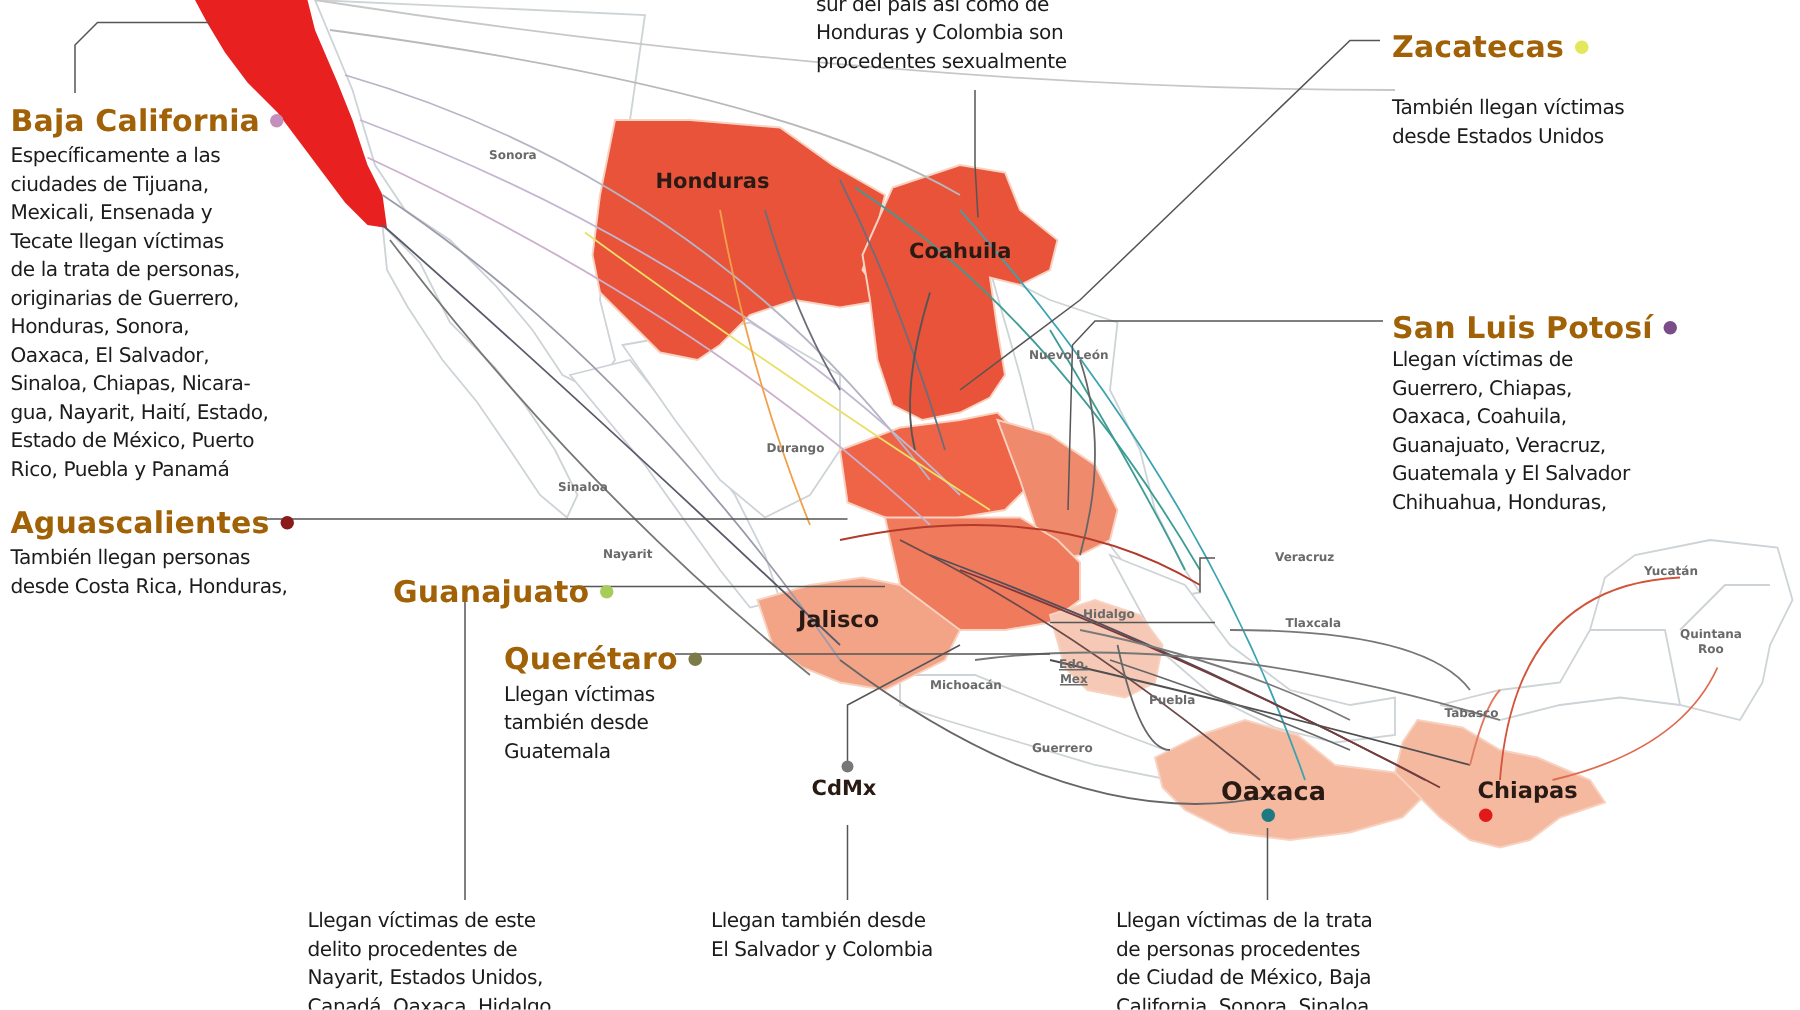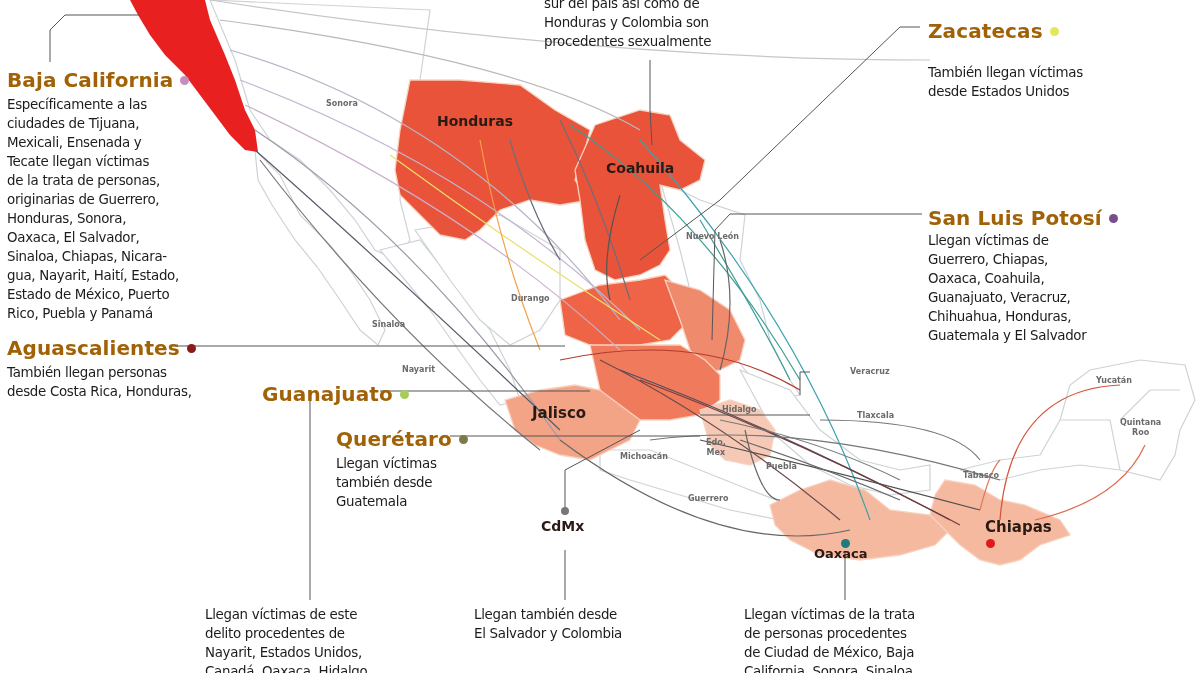--- a/index.html
+++ b/index.html
@@ -128,37 +128,37 @@
     <path d="M922 214 L730 214 L715 230 L712 340"></path>
     <path d="M845 552 L845 600"></path>
     <path d="M810 372 L800 372 L800 395"></path>
     <path d="M810 415 L700 415"></path>
   </g>
 </svg>
 
 <div class="state-label" style="left:437px; top:113px;">Honduras</div>
 <div class="state-label" style="left:606px; top:160px;">Coahuila</div>
 <div class="state-label" style="left:532px; top:404px; font-size:15px;">Jalisco</div>
-<div class="state-label" style="left:814px; top:546px; font-size:13px;">Oaxaca</div>
+<div class="state-label" style="left:814px; top:518px; font-size:17px;">Oaxaca</div>
 <div class="state-label" style="left:957px; top:518px; font-size:15px;margin-left:28px;">Chiapas</div>
 <span style="position:absolute; left:986px; top:539px; width:9px; height:9px; border-radius:50%; background:#e01a1a;"></span>
 <span style="position:absolute; left:841px; top:539px; width:9px; height:9px; border-radius:50%; background:#1d7a80;"></span>
 
 <span style="position:absolute; left:561px; top:507px; width:8px; height:8px; border-radius:50%; background:#777;"></span>
 <div class="state-label" style="left:541px; top:518px;">CdMx</div>
 
 <div class="minor-label" style="left:326px; top:99px;">Sonora</div>
 <div class="minor-label" style="left:372px; top:276px;margin-top:44px;">Sinaloa</div>
 <div class="minor-label" style="left:511px; top:294px;">Durango</div>
 <div class="minor-label" style="left:402px; top:365px;">Nayarit</div>
 <div class="minor-label" style="left:686px; top:232px;">Nuevo León</div>
 <div class="minor-label" style="left:850px; top:367px;">Veracruz</div>
 <div class="minor-label" style="left:857px; top:411px;">Tlaxcala</div>
 <div class="minor-label" style="left:722px; top:405px;">Hidalgo</div>
-<div class="minor-label" style="left:706px; top:438px;">
+<div class="minor-label" style="left:706px; top:438px;text-decoration:underline;">
   <div>Edo.</div>
   <div>Mex</div>
 </div>
 <div class="minor-label" style="left:620px; top:452px;">Michoacán</div>
 <div class="minor-label" style="left:766px; top:462px;">Puebla</div>
 <div class="minor-label" style="left:688px; top:494px;">Guerrero</div>
 <div class="minor-label" style="left:963px; top:471px;">Tabasco</div>
 <div class="minor-label" style="left:1096px; top:376px;">Yucatán</div>
 <div class="minor-label" style="left:1120px; top:418px;">
   <div>Quintana</div>
@@ -257,16 +257,16 @@
 
 <div class="callout" style="left:928px; top:206px; width:240px;">
   <div class="callout-title">
     <span>San Luis Potosí</span><span class="dot" style="background:#7a4d8a;"></span>
   </div>
   <div class="callout-body" style="margin-top:1px">
     <div>Llegan víctimas de</div>
     <div>Guerrero, Chiapas,</div>
     <div>Oaxaca, Coahuila,</div>
     <div>Guanajuato, Veracruz,</div>
+    <div>Guatemala y El Salvador</div>
     <div>Chihuahua, Honduras,</div>
-    <div>Guatemala y El Salvador</div>
   </div>
 </div>
 
 </body></html>

